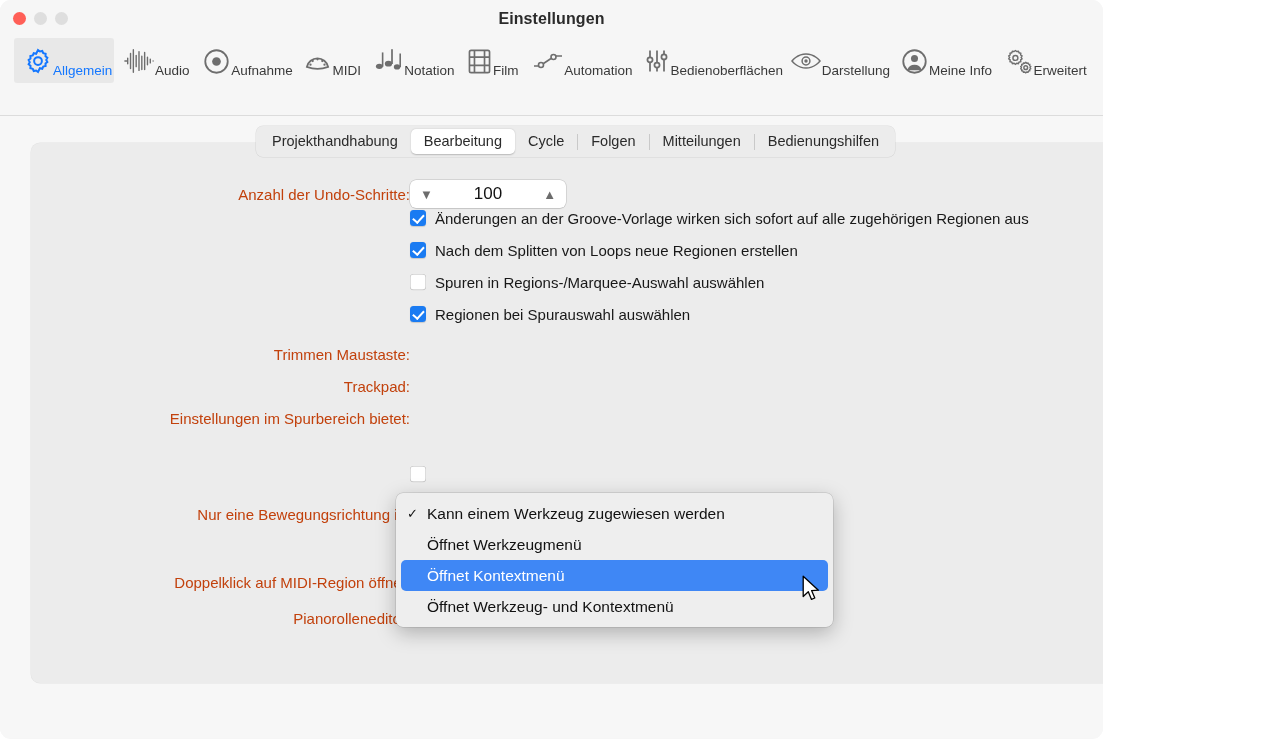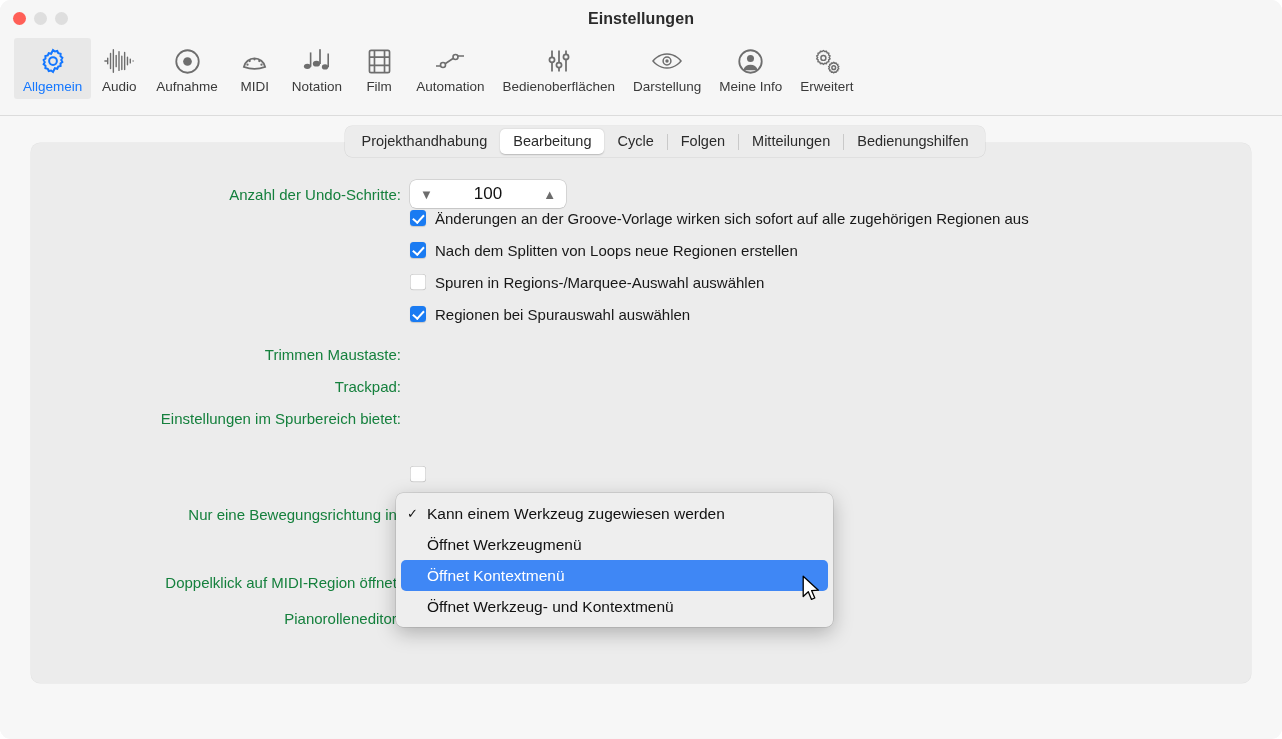--- a/index.html
+++ b/index.html
@@ -6,21 +6,21 @@
   html, body {
     width: 1282px; height: 739px;
     font-family: "Liberation Sans", sans-serif;
     background: #ffffff;
     overflow: hidden;
     -webkit-font-smoothing: antialiased;
   }
 
   .window {
     position: relative;
-    width: 1282px; height: 739px;
+    width: 1103px; height: 739px;
     background: #f6f6f6;
     border-radius: 11px;
     overflow: hidden;
   }
 
   
   .titlebar {
     position: relative;
     height: 38px;
     background: #f6f6f6;
@@ -50,22 +50,22 @@
     height: 78px;
     background: #f6f6f6;
     display: flex;
     align-items: flex-start;
     padding: 0 14px;
     border-bottom: 1px solid #dcdcdc;
     justify-content: flex-start;
   }
   .tbitem {
     display: flex;
-    flex-direction: column;
-    align-items: center;
+    flex-direction: row;
+    align-items: flex-end;
     justify-content: flex-start;
     padding: 6px 9px 5px 9px;
     border-radius: 3px;
     min-width: 56px;
     cursor: default;
   }
   .tbitem.active { background: #e8e8e8; }
   .tbicon {
     height: 34px;
     display: flex; align-items: center; justify-content: center;
@@ -137,23 +137,22 @@
     width: 100%;
   }
   .row {
     display: flex;
     align-items: center;
     min-height: 32px;
   }
   .lab {
     width: 379px;
     text-align: right;
-    padding-right: 9px;
     font-size: 15px;
-    color: #15803d;
+    color: #c2410c;
     white-space: nowrap;
     flex: 0 0 379px;
   }
   .ctl {
     display: flex;
     align-items: center;
     flex: 1 1 auto;
   }
 
   

